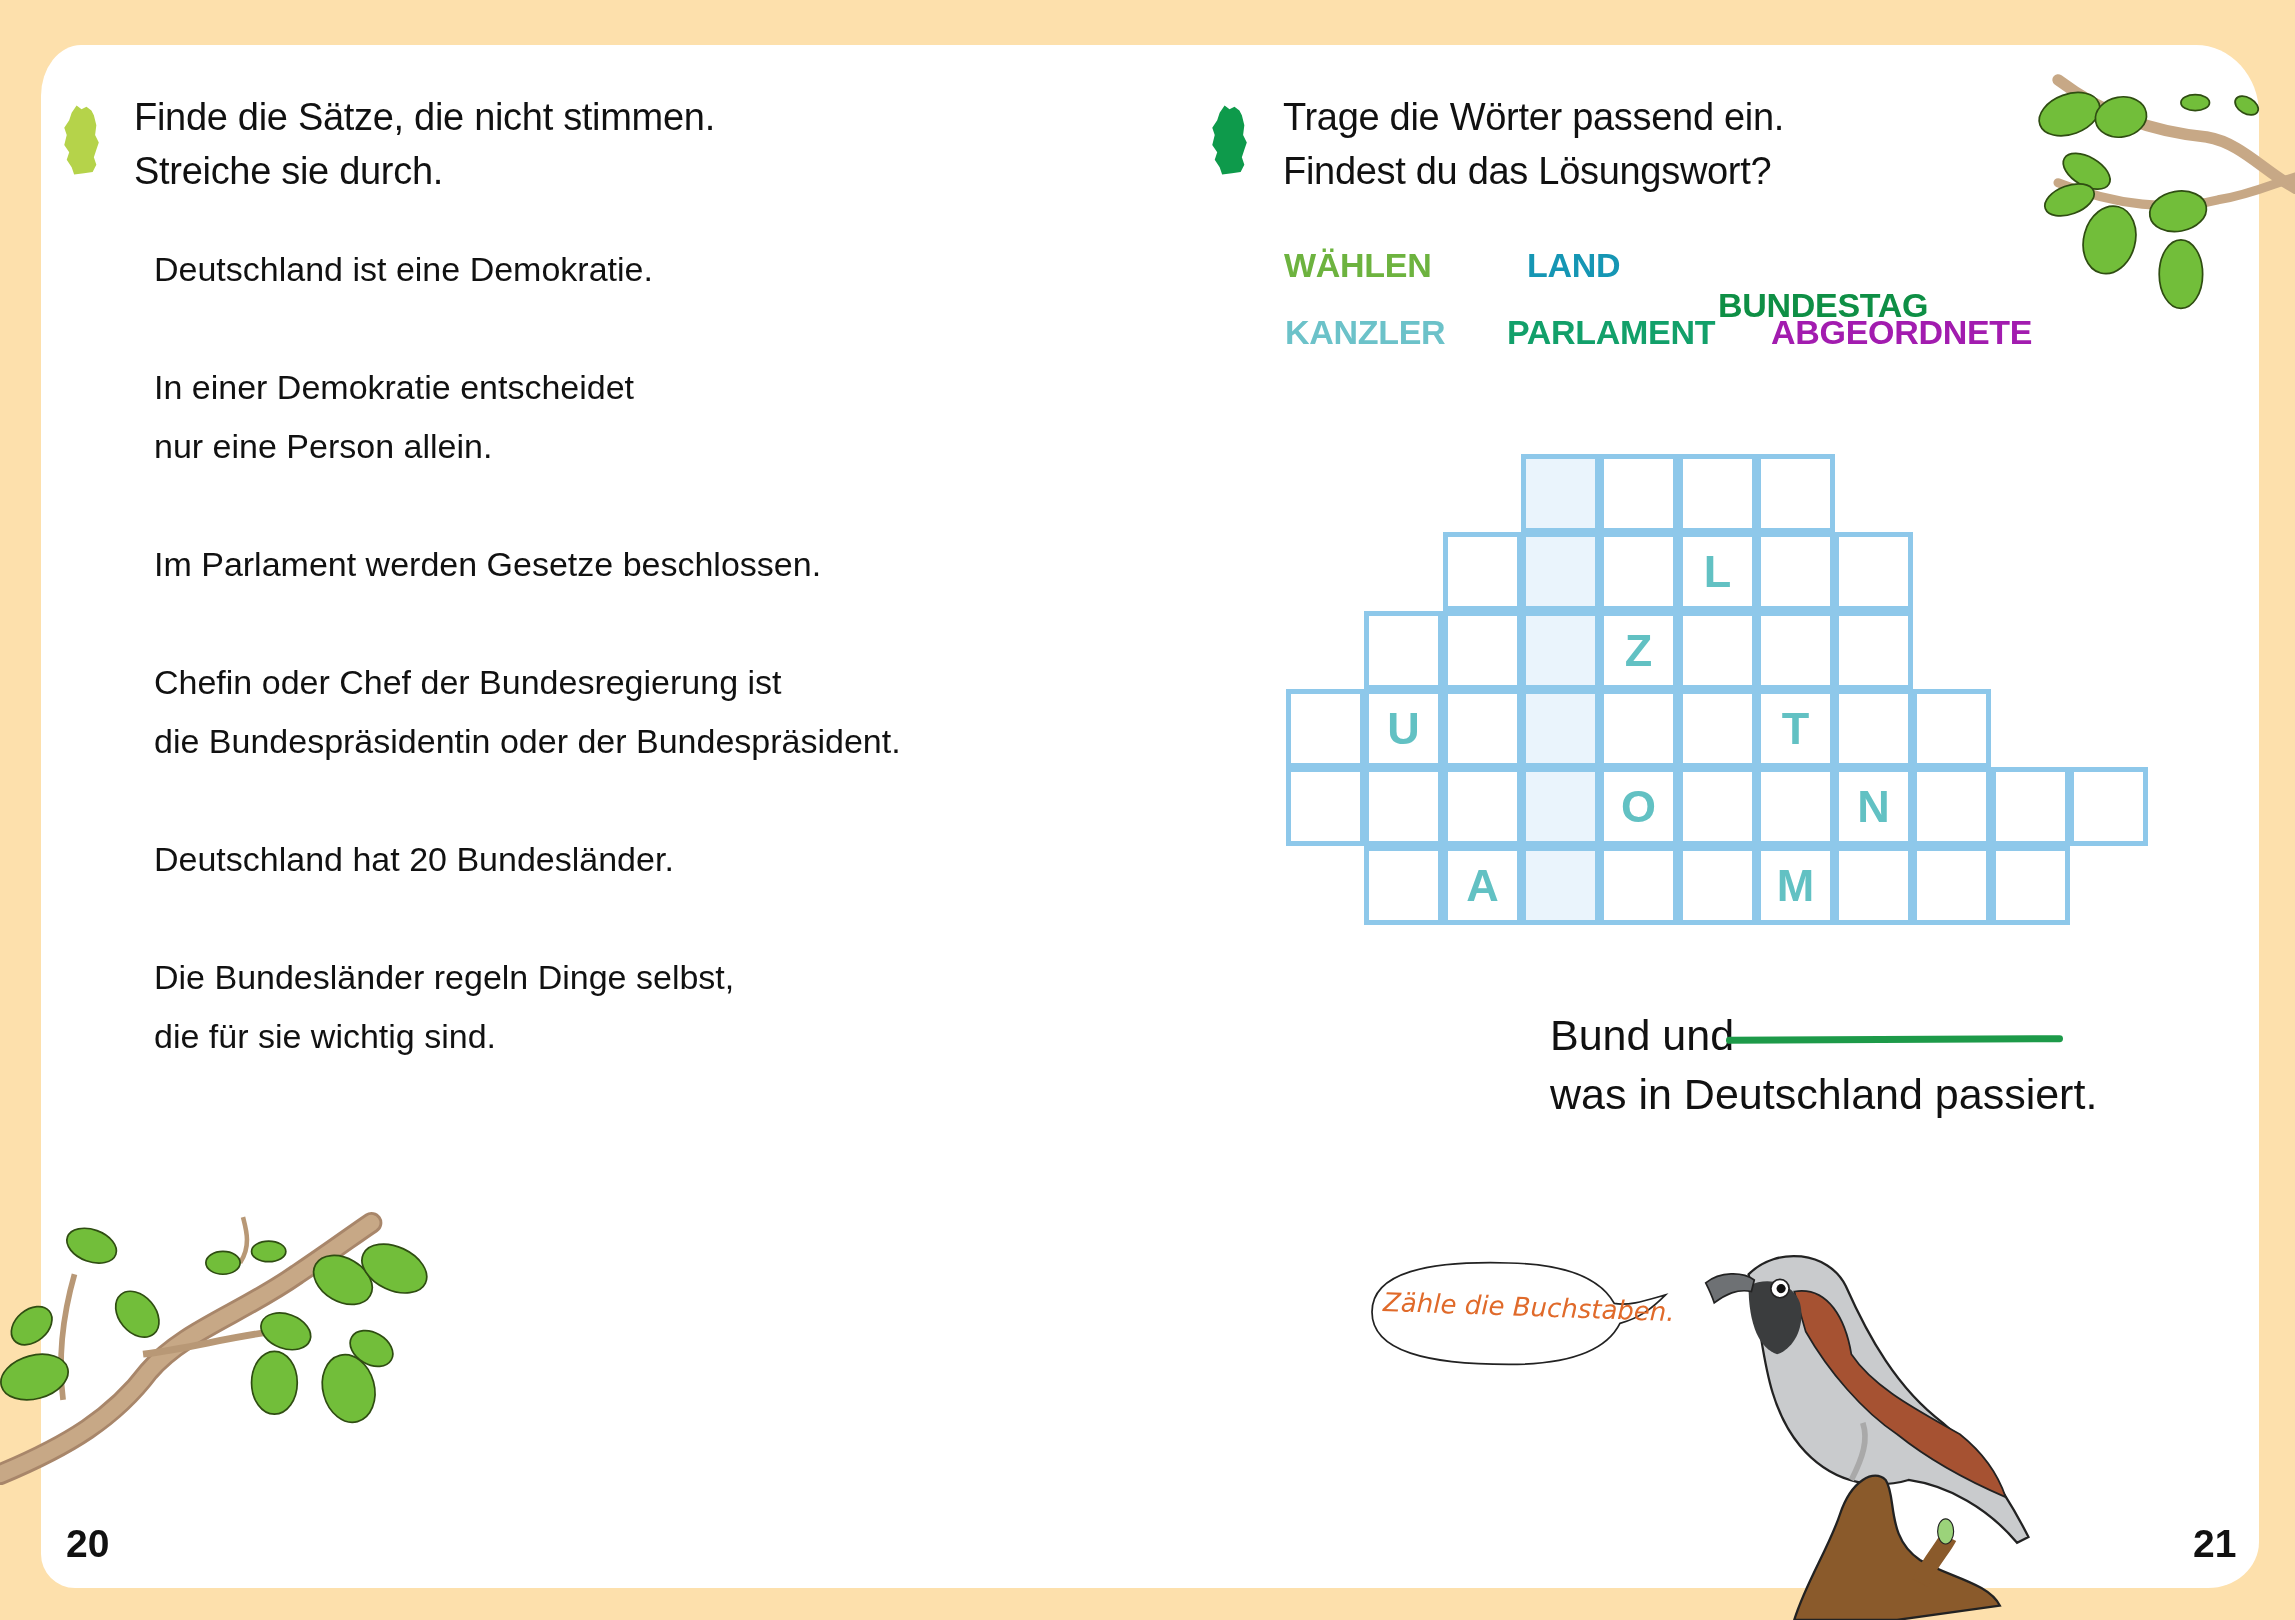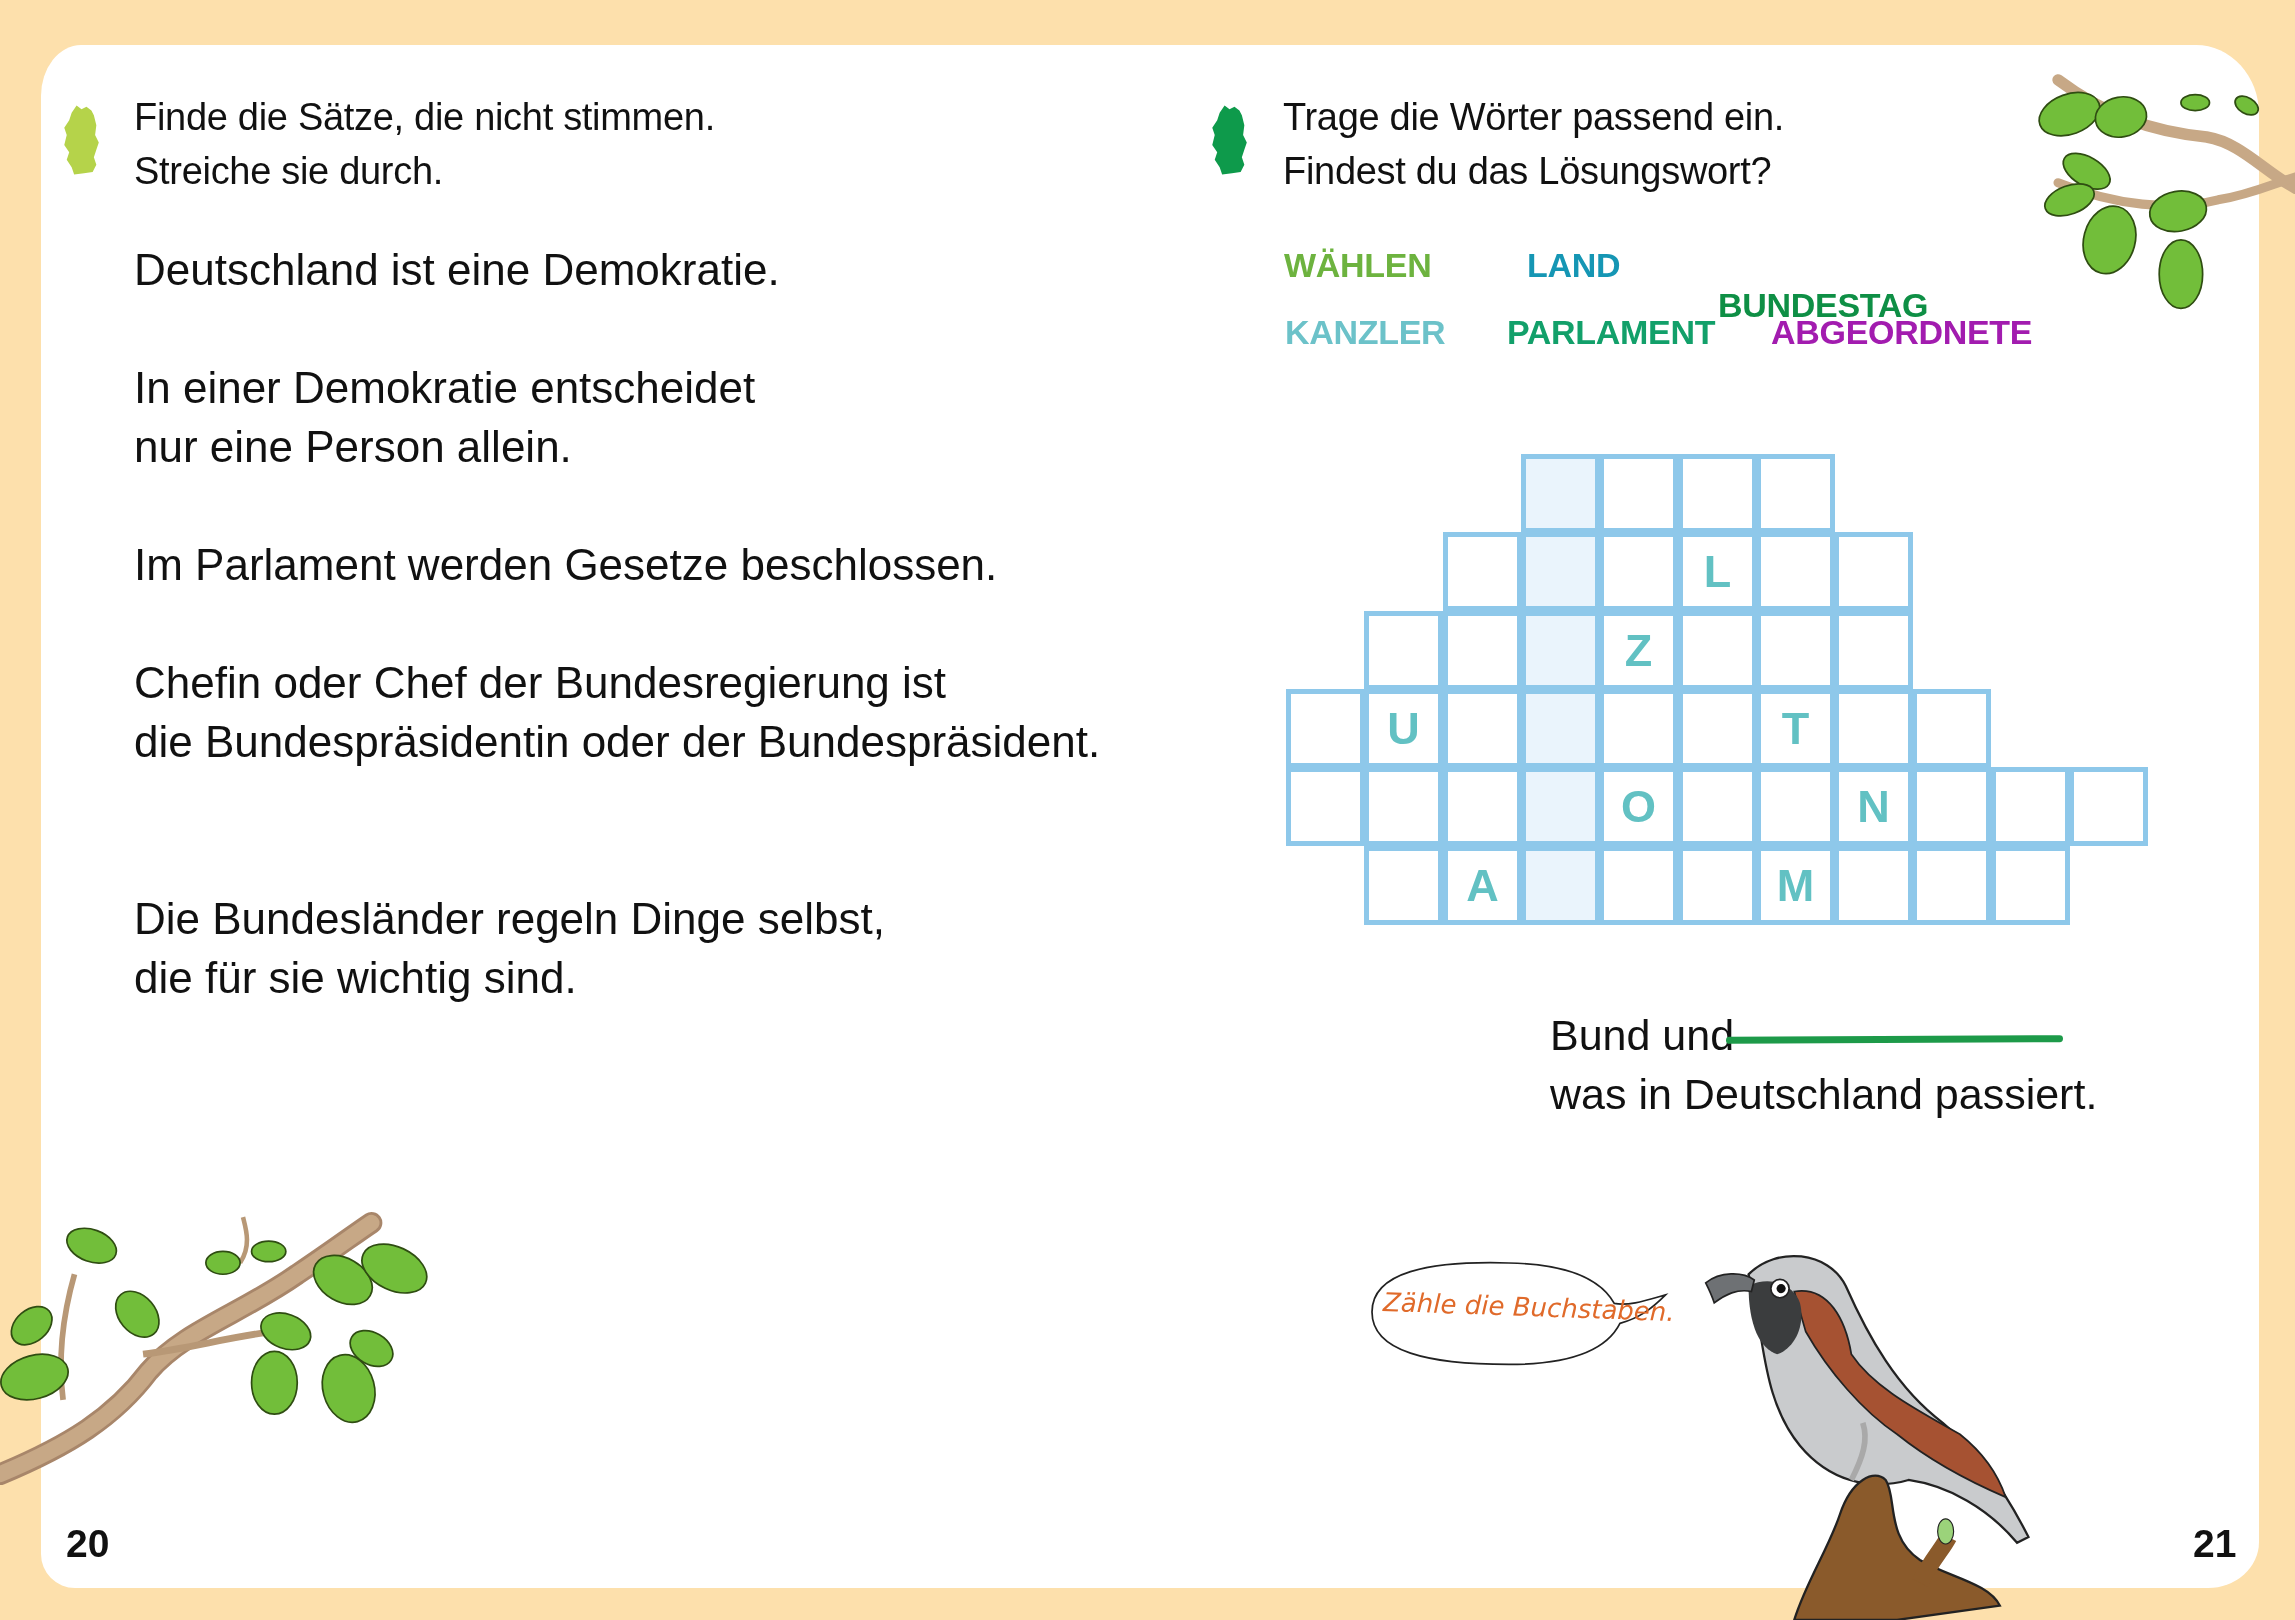--- a/index.html
+++ b/index.html
@@ -15,21 +15,21 @@
     border-radius:40px 63px 51px 34px / 51px 69px 46px 34px;
   }
   .heading {
     position:absolute; font-weight:normal; font-size:38px; line-height:54px;
     letter-spacing:-0.3px; color:#111;
   }
   .germany {
     position:absolute; width:54px; height:74px;
   }
   .body-text {
-    position:absolute; font-size:44px; line-height:59px; color:#111;
+    position:absolute; font-size:34px; line-height:59px; color:#111;margin-left:20px;
   }
   .body-text p { margin:0; }
   .gap { height:59px; }
   .wordlist {
     position:absolute; font-weight:bold; font-size:34px; letter-spacing:-0.3px;
   }
   .grid { position:absolute; left:1286px; top:454px; }
   .cell {
     position:absolute; width:79px; height:79px; box-sizing:border-box;
     border:5.1px solid #8ec8ea; background:#ffffff;
@@ -69,20 +69,21 @@
   <p>Deutschland ist eine Demokratie.</p>
   <div class="gap"></div>
   <p>In einer Demokratie entscheidet</p>
   <p>nur eine Person allein.</p>
   <div class="gap"></div>
   <p>Im Parlament werden Gesetze beschlossen.</p>
   <div class="gap"></div>
   <p>Chefin oder Chef der Bundesregierung ist</p>
   <p>die Bundespräsidentin oder der Bundespräsident.</p>
   <div class="gap"></div>
+  <p>Deutschland hat 20 Bundesländer.</p>
   <div class="gap"></div>
   <p>Die Bundesländer regeln Dinge selbst,</p>
   <p>die für sie wichtig sind.</p>
 </div>
 
 <svg style="position:absolute;left:0;top:1200px;" width="446" height="297" viewBox="0 0 780 520">
   <path d="M0 480 C120 430 200 380 260 300 C320 230 420 200 520 130 C580 90 620 60 650 40" stroke="#a8866a" stroke-width="38" fill="none" stroke-linecap="round"></path>
   <path d="M0 480 C120 430 200 380 260 300 C320 230 420 200 520 130 C580 90 620 60 650 40" stroke="#c7a886" stroke-width="28" fill="none" stroke-linecap="round"></path>
   <path d="M250 270 C330 260 400 240 480 230" stroke="#b89876" stroke-width="12" fill="none"></path>
   <path d="M110 350 C100 270 110 200 130 130" stroke="#b89876" stroke-width="10" fill="none"></path>

